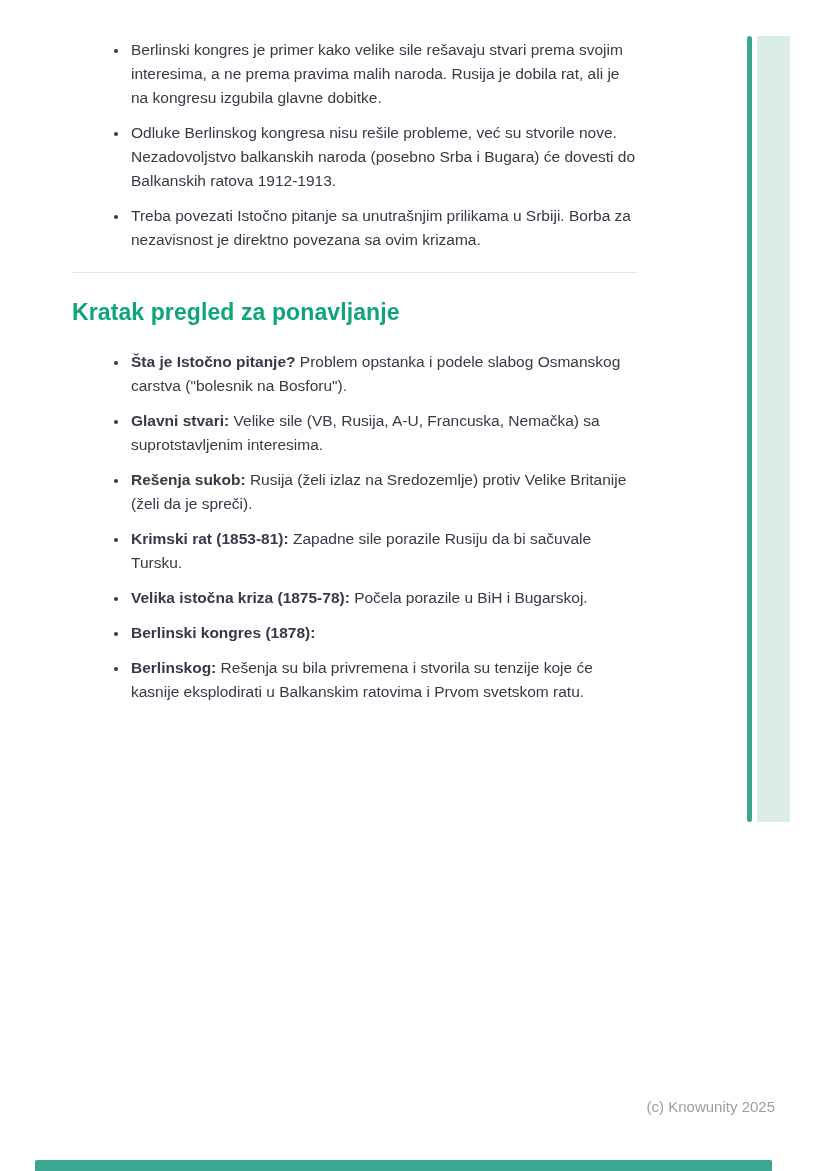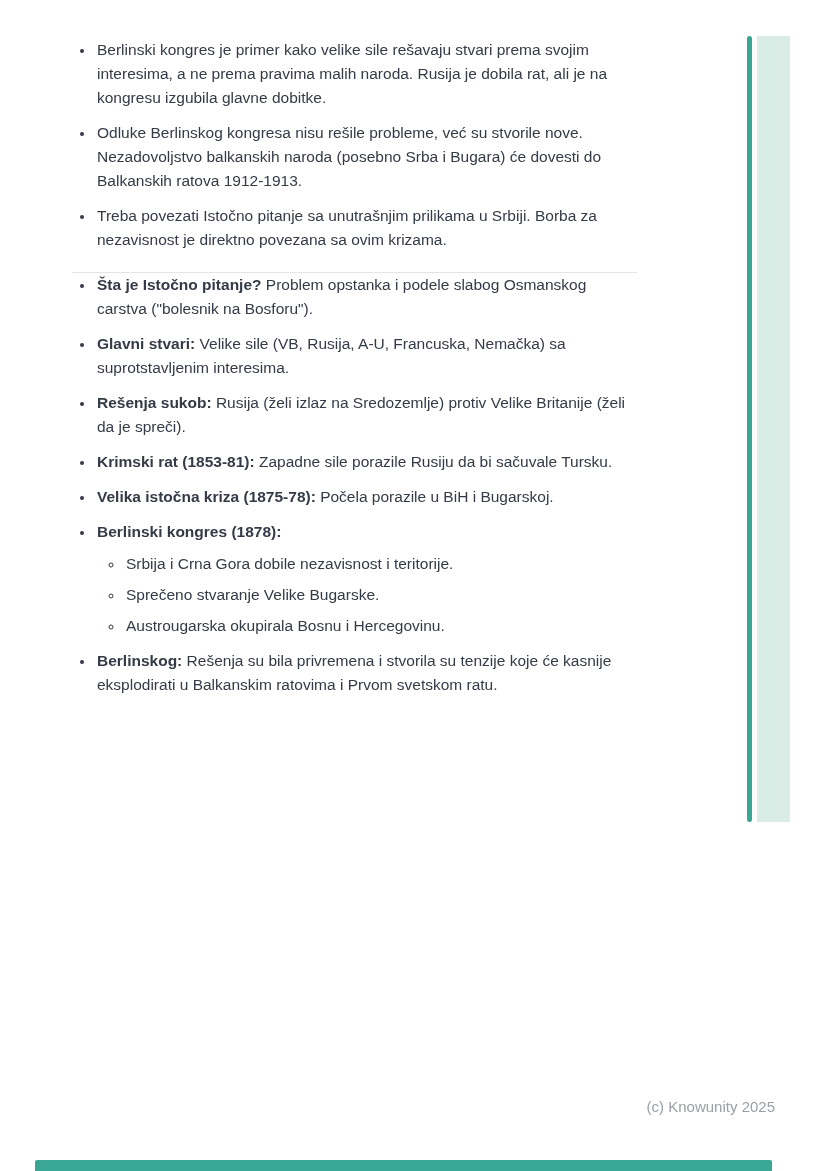--- a/index.html
+++ b/index.html
@@ -38,20 +38,21 @@
   ul.bullets {
     list-style: disc;
     margin: 0;
     padding-left: 23px;
     font-size: 15.5px;
     line-height: 24px;
   }
   ul.bullets > li {
     margin-bottom: 11px;
     padding-left: 2px;
+    margin-left: 34px;
   }
   ul.bullets > li::marker {
     color: var(--text);
     font-size: 14px;
   }
   ul.sub {
     list-style: circle;
     margin: 8px 0 0 0;
     padding-left: 27px;
     font-size: 15.5px;
@@ -124,20 +125,21 @@
   <div class="content">
 
     <ul class="bullets">
       <li><span>Berlinski kongres je primer kako velike sile rešavaju stvari prema svojim interesima, a ne prema pravima malih naroda. Rusija je dobila rat, ali je na kongresu izgubila glavne dobitke.</span></li>
       <li><span>Odluke Berlinskog kongresa nisu rešile probleme, već su stvorile nove. Nezadovoljstvo balkanskih naroda (posebno Srba i Bugara) će dovesti do Balkanskih ratova 1912-1913.</span></li>
       <li><span>Treba povezati Istočno pitanje sa unutrašnjim prilikama u Srbiji. Borba za nezavisnost je direktno povezana sa ovim krizama.</span></li>
     </ul>
 
     <hr class="divider">
 
+    <h2 class="section-title">Kratak pregled za ponavljanje</h2>
 
     <ul class="bullets">
       <li>
         <strong class="lead">Šta je Istočno pitanje?</strong>
         <span>Problem opstanka i podele slabog Osmanskog carstva ("bolesnik na Bosforu").</span>
       </li>
       <li>
         <strong class="lead">Glavni stvari:</strong>
         <span>Velike sile (VB, Rusija, A-U, Francuska, Nemačka) sa suprotstavljenim interesima.</span>
       </li>
@@ -148,25 +150,20 @@
       <li>
         <strong class="lead">Krimski rat (1853-81):</strong>
         <span>Zapadne sile porazile Rusiju da bi sačuvale Tursku.</span>
       </li>
       <li>
         <strong class="lead">Velika istočna kriza (1875-78):</strong>
         <span>Počela porazile u BiH i Bugarskoj.</span>
       </li>
       <li>
         <strong class="lead">Berlinski kongres (1878):</strong>
-        <ul class="sub">
-          <li><span>Srbija i Crna Gora dobile nezavisnost i teritorije.</span></li>
-          <li><span>Sprečeno stvaranje Velike Bugarske.</span></li>
-          <li><span>Austrougarska okupirala Bosnu i Hercegovinu.</span></li>
-        </ul>
       </li>
       <li>
         <strong class="lead">Berlinskog:</strong>
         <span>Rešenja su bila privremena i stvorila su tenzije koje će kasnije eksplodirati u Balkanskim ratovima i Prvom svetskom ratu.</span>
       </li>
     </ul>
 
   </div>
 
   <div class="edge-line"></div>

